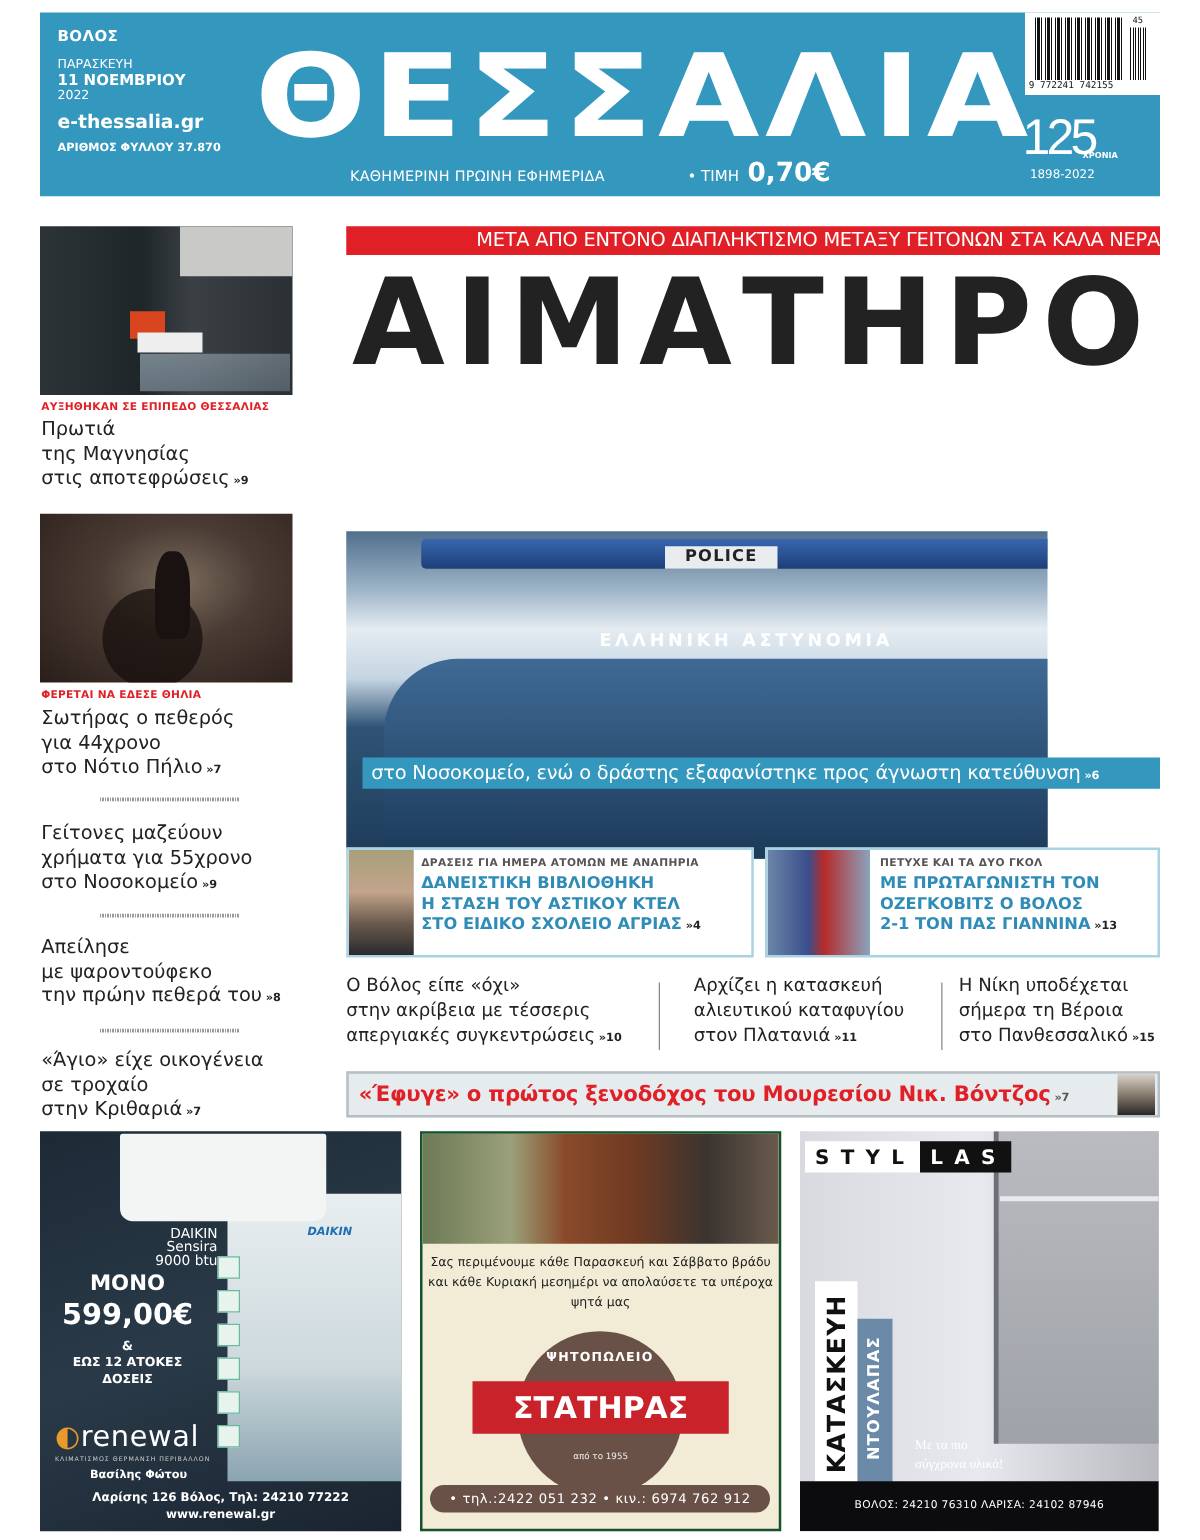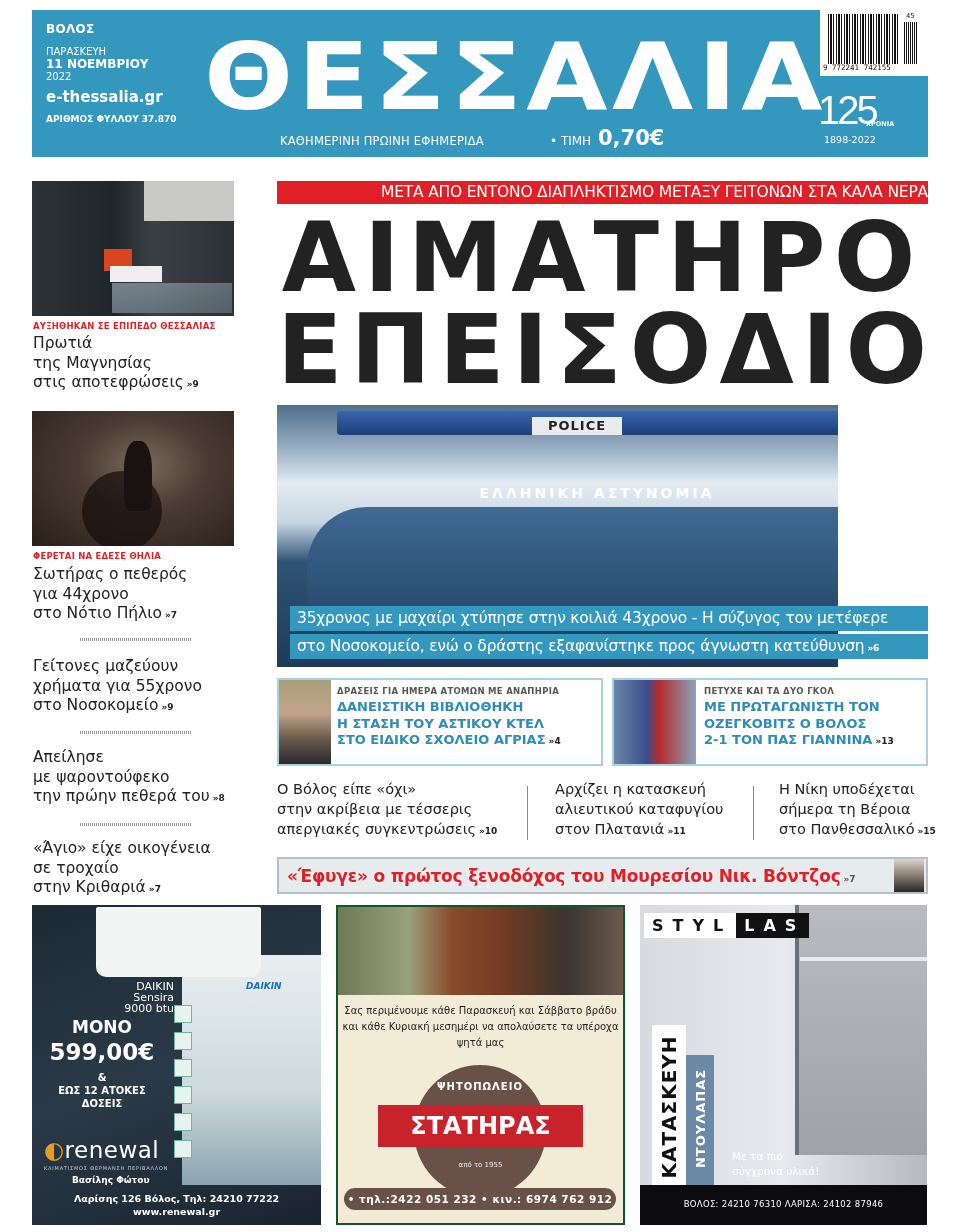--- a/index.html
+++ b/index.html
@@ -39,21 +39,21 @@
   #hang-img .fig { position:absolute; left:92px; top:30px; width:28px; height:70px; background:#1a1210; border-radius: 40% 40% 20% 20%; }
   #hang-img .shadow { position:absolute; left:50px; top:60px; width:80px; height:80px; border-radius:50%; background:rgba(20,12,10,0.7); }
   .kicker { color: #e02228; font-size: 8.5px; font-weight: bold; letter-spacing: 0.2px; }
   .lc-text { left: 33px; font-size: 15.5px; line-height: 19.5px; color: #222; }
   .ref { font-size: 9px; font-weight: bold; color: #222; margin-left: 3px; }
   .sep { width: 112px; height: 3px; background: repeating-linear-gradient(90deg, #999 0 1px, #fff 1px 2px); }
 
   
   #kicker-main { left: 277px; top: 181px; width: 651px; height: 23px; background: #e11f26; color: #fff; font-size: 15.5px; text-align: right; line-height: 23px; white-space: nowrap; letter-spacing: -0.2px; }
   #headline { left: 277px; top: 212px; width: 651px; color: #222; font-family: "DejaVu Sans", sans-serif; font-weight: bold; font-size: 96px; line-height: 92px; letter-spacing: 8px; text-align: center; transform: scaleX(1.0); }
-  #hero { left: 277px; top: 405px; width: 561px; height: 262px; background: linear-gradient(180deg, #4f6f8c 0%, #9fb5c8 18%, #e4ecf2 30%, #c5d5e2 45%, #2f5374 60%, #1e3c5a 100%); overflow: hidden; }
+  #hero { left: 277px; top: 425px; width: 561px; height: 262px; background: linear-gradient(180deg, #4f6f8c 0%, #9fb5c8 18%, #e4ecf2 30%, #c5d5e2 45%, #2f5374 60%, #1e3c5a 100%); overflow: hidden; }
   #hero .lightbar { position:absolute; left:60px; top:6px; width:520px; height:24px; background: linear-gradient(180deg, #3866b0, #1d3f78); border-radius: 4px; }
   #hero .police-plate { position:absolute; left:255px; top:12px; width:90px; height:18px; background:#e9ecef; color:#222; font-weight:bold; font-size:13px; text-align:center; line-height:18px; letter-spacing:1px; }
   #hero .car-label { position:absolute; left:110px; top:80px; width:420px; color:#fff; font-weight:bold; font-size:14px; letter-spacing:3px; text-align:center; }
   #hero .windshield { position:absolute; left:30px; top:102px; width:590px; height:160px; background: linear-gradient(180deg, #3f6a94, #1c3a5a); border-radius: 60px 60px 0 0; }
   #caption { left: 290px; top: 606px; width: 638px; }
   .cap-line { background: #3497bd; color: #fff; font-size: 15.5px; height: 25px; line-height: 25px; padding: 0 7px; margin-bottom: 3px; white-space: nowrap; letter-spacing: -0.2px; }
   .cap-ref { font-size: 9px; font-weight: bold; margin-left: 3px; }
 
   
   .feat { top: 678px; height: 88px; border: 2px solid #a9d3e3; background: #fff; overflow: hidden; }
@@ -65,21 +65,21 @@
   .feat .f-body { position:absolute; top:6px; }
   #feat1 .f-body { left: 58px; }
   #feat2 .f-body { left: 90px; }
   .f-kicker { font-size: 8.5px; color: #555; font-weight: bold; letter-spacing: 0.3px; margin-bottom: 3px; }
   .f-title { font-size: 13px; font-weight: bold; color: #2e8cb6; line-height: 16.5px; }
 
   
   .brief { top: 779px; font-size: 14.5px; line-height: 20px; color: #222; }
   #brief1 { left: 277px; width: 240px; }
   #brief2 { left: 543px; width: 190px; margin-left: 12px; }
-  #brief3 { left: 767px; width: 170px; margin-left: 12px; }
+  #brief3 { left: 767px; width: 170px; }
   .vsep { top: 786px; width: 1px; height: 54px; background: #888; }
 
   
   #banner { left: 277px; top: 857px; width: 651px; height: 37px; background: #e6ebee; border: 2px solid #b5c0c6; }
   #banner .txt { position:absolute; left: 8px; top: 7px; color: #e11f26; font-size: 17px; font-weight: bold; white-space: nowrap; letter-spacing: -0.2px; }
   #banner .ref { color: #555; }
   #banner .face { position:absolute; right: 2px; top: 0px; width: 30px; height: 33px; background: linear-gradient(180deg, #d8d4cc, #8a7d70 50%, #2a2624 100%); }
 
   
   .ad { top: 905px; height: 320px; overflow: hidden; }
@@ -99,33 +99,33 @@
   #ad1 .icons { position:absolute; left:142px; top:100px; width:18px; }
   #ad1 .icons span { display:block; width:18px; height:18px; background:#e9f3ee; border:1px solid #6ab8a0; margin-bottom:9px; }
 
   #ad2 { left: 336px; width: 289px; background: #f2ecd7; border: 2px solid #14532d; }
   #ad2 .photos { position:absolute; left:0; top:0; width:285px; height:88px; background: linear-gradient(90deg, #6d7a56 0%, #9aa07a 25%, #8a4a2a 40%, #6e3a22 60%, #3a3430 80%, #6a5a4c 100%); }
   #ad2 .msg { position:absolute; left:0; width:285px; top:96px; font-size:10px; line-height:16px; text-align:center; color:#222; }
   #ad2 .stamp { position:absolute; left:76px; top:158px; width:132px; height:132px; border-radius:50%; background:#6a5148; }
   #ad2 .stamp-top { position:absolute; left:0; width:132px; top:16px; text-align:center; color:#fff; font-size:10px; font-weight:bold; letter-spacing:1px; }
   #ad2 .ribbon { position:absolute; left:40px; top:198px; width:205px; height:42px; background:#c8222a; color:#fff; font-size:24px; font-weight:bold; text-align:center; line-height:42px; }
   #ad2 .since { position:absolute; left:0; width:285px; top:254px; text-align:center; color:#eee; font-size:7px; }
-  #ad2 .phones { position:absolute; left:6px; top:281px; width:272px; height:22px; border-radius:11px; background:#6a5148; color:#fff; font-size:10.5px; font-weight:bold; text-align:center; line-height:22px; letter-spacing:0.5px; }
+  #ad2 .phones { position:absolute; left:6px; top:281px; width:272px; height:22px; border-radius:11px; background:#6a5148; color:#fff; font-size:10.5px; font-weight:normal; text-align:center; line-height:22px; letter-spacing:0.5px; }
 
   #ad3 { left: 640px; width: 287px; background: linear-gradient(90deg, #d9dadf 0%, #e8e9ee 50%, #b8b9bf 100%); }
   #ad3 .brand { position:absolute; left:4px; top:8px; height:25px; display:flex; }
   #ad3 .b1 { background:#fff; color:#111; font-size:16px; font-weight:bold; letter-spacing:9px; padding: 0 4px 0 8px; line-height:25px; }
   #ad3 .b2 { background:#111; color:#fff; font-size:16px; font-weight:bold; letter-spacing:9px; padding: 0 4px 0 8px; line-height:25px; }
   #ad3 .closet { position:absolute; left:155px; top:0; width:132px; height:250px; background: linear-gradient(180deg, #b9bbc0, #9fa2a8); border-left: 4px solid #6b7078; }
   #ad3 .rail { position:absolute; left:160px; top:52px; width:127px; height:4px; background:#e8eaee; }
   #ad3 .v1 { position:absolute; left:12px; top:120px; width:34px; height:170px; background:#fff; }
   #ad3 .v1 span { position:absolute; left:-60px; top:70px; width:154px; transform: rotate(-90deg); color:#111; font-size:20px; font-weight:bold; letter-spacing:1px; text-align:center; }
   #ad3 .v2 { position:absolute; left:46px; top:150px; width:28px; height:140px; background:#6b8aa8; }
   #ad3 .v2 span { position:absolute; left:-56px; top:56px; width:140px; transform: rotate(-90deg); color:#fff; font-size:13px; font-weight:bold; text-align:center; letter-spacing:1px; }
-  #ad3 .slogan { position:absolute; left:92px; top:244px; color:#fff; font-size:10.5px; line-height:15px; }
+  #ad3 .slogan { position:absolute; left:92px; top:244px; color:#fff; font-size:10.5px; line-height:15px;font-family:Liberation Serif, serif; }
   #ad3 .bottombar { position:absolute; left:0; top:280px; width:287px; height:40px; background:#0c0c0e; }
   #ad3 .phones { position:absolute; left:0; width:287px; top:294px; text-align:center; color:#fff; font-size:8.5px; letter-spacing:0.3px; }
 </style>
 </head>
 <body>
 
 <div id="masthead" class="abs">
   <div id="mh-left" class="abs">
     <div id="mh-city">ΒΟΛΟΣ</div>
     <div id="mh-day">ΠΑΡΑΣΚΕΥΗ</div>
@@ -190,30 +190,28 @@
 
 <div class="abs lc-text" style="top:839px;">
   <div>«Άγιο» είχε οικογένεια</div>
   <div>σε τροχαίο</div>
   <div><span>στην Κριθαριά</span><span class="ref">»7</span></div>
 </div>
 
 <div id="kicker-main" class="abs">ΜΕΤΑ ΑΠΟ ΕΝΤΟΝΟ ΔΙΑΠΛΗΚΤΙΣΜΟ ΜΕΤΑΞΥ ΓΕΙΤΟΝΩΝ ΣΤΑ ΚΑΛΑ ΝΕΡΑ</div>
 <div id="headline" class="abs">
   <div>ΑΙΜΑΤΗΡΟ</div>
-  <div>ΕΠΕΙΣΟΔΙΟ</div>
 </div>
 <div id="hero" class="abs">
   <div class="lightbar"></div>
   <div class="police-plate">POLICE</div>
   <div class="windshield"></div>
   <div class="car-label">ΕΛΛΗΝΙΚΗ ΑΣΤΥΝΟΜΙΑ</div>
 </div>
 <div id="caption" class="abs">
-  <div class="cap-line">35χρονος με μαχαίρι χτύπησε στην κοιλιά 43χρονο - Η σύζυγος τον μετέφερε</div>
   <div class="cap-line"><span>στο Νοσοκομείο, ενώ ο δράστης εξαφανίστηκε προς άγνωστη κατεύθυνση</span><span class="cap-ref">»6</span></div>
 </div>
 
 <div id="feat1" class="abs feat">
   <div class="photo"></div>
   <div class="f-body">
     <div class="f-kicker">ΔΡΑΣΕΙΣ ΓΙΑ ΗΜΕΡΑ ΑΤΟΜΩΝ ΜΕ ΑΝΑΠΗΡΙΑ</div>
     <div class="f-title">
       <div>ΔΑΝΕΙΣΤΙΚΗ ΒΙΒΛΙΟΘΗΚΗ</div>
       <div>Η ΣΤΑΣΗ ΤΟΥ ΑΣΤΙΚΟΥ ΚΤΕΛ</div>

